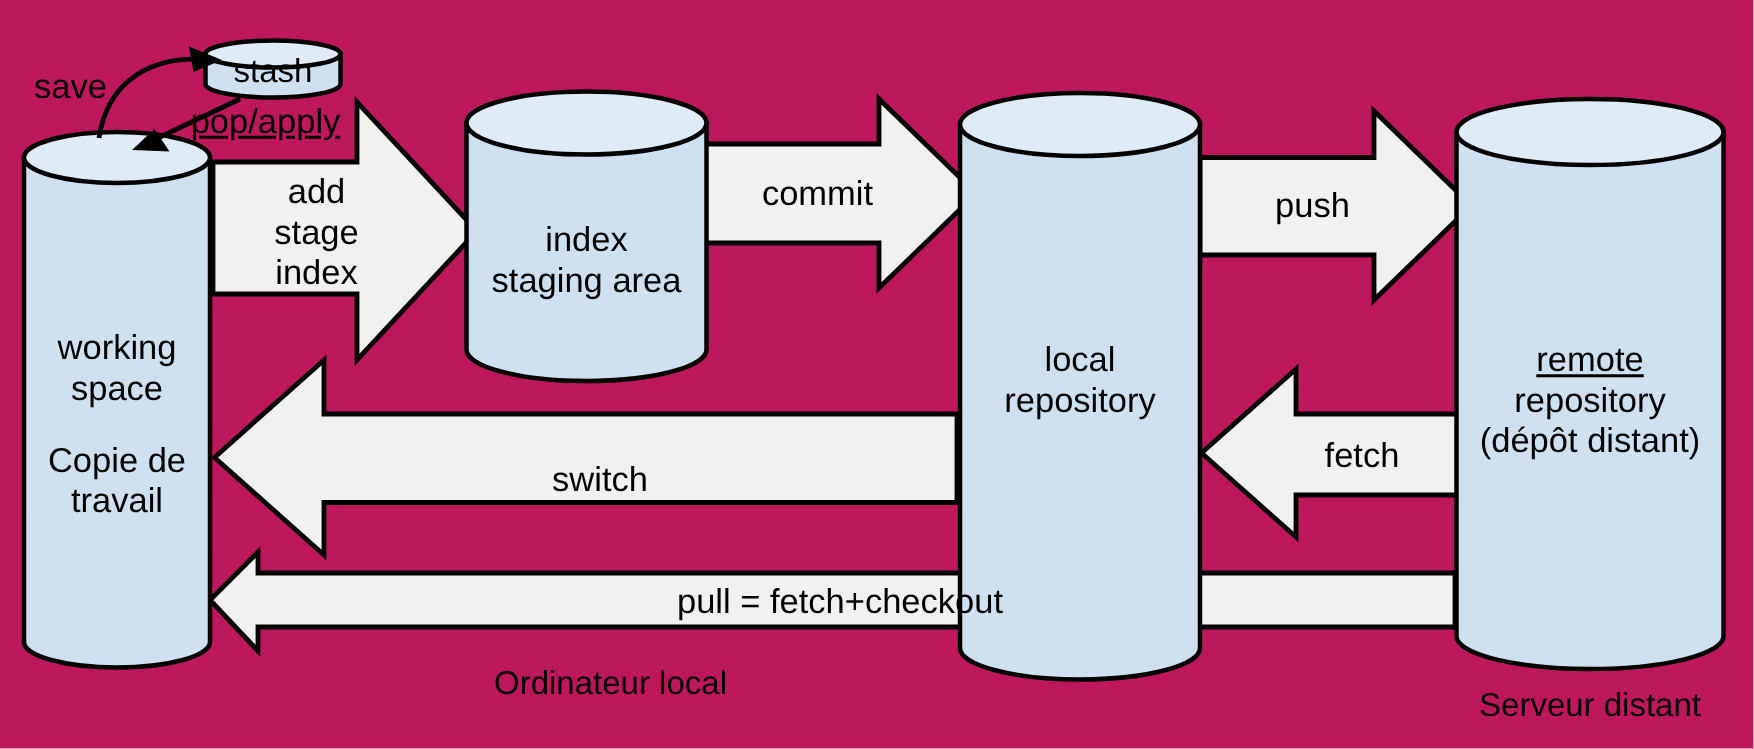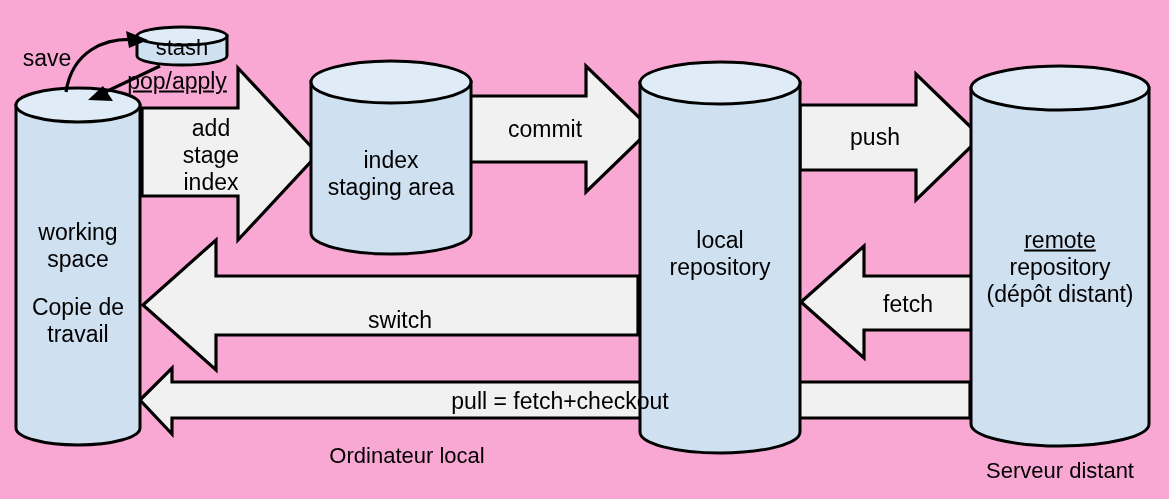--- a/index.html
+++ b/index.html
@@ -8,21 +8,21 @@
     padding: 0;
     background: #ffffff;
   }
   body {
     font-family: "Liberation Sans", sans-serif;
   }
   #diagram-root {
     position: relative;
     width: 1169px;
     height: 499px;
-    background: #f9a8d4;
+    background: #be185d;
     overflow: hidden;
   }
   #diagram-svg {
     position: absolute;
     left: 0;
     top: 0;
     width: 1169px;
     height: 499px;
   }
   .arrow-shape {

